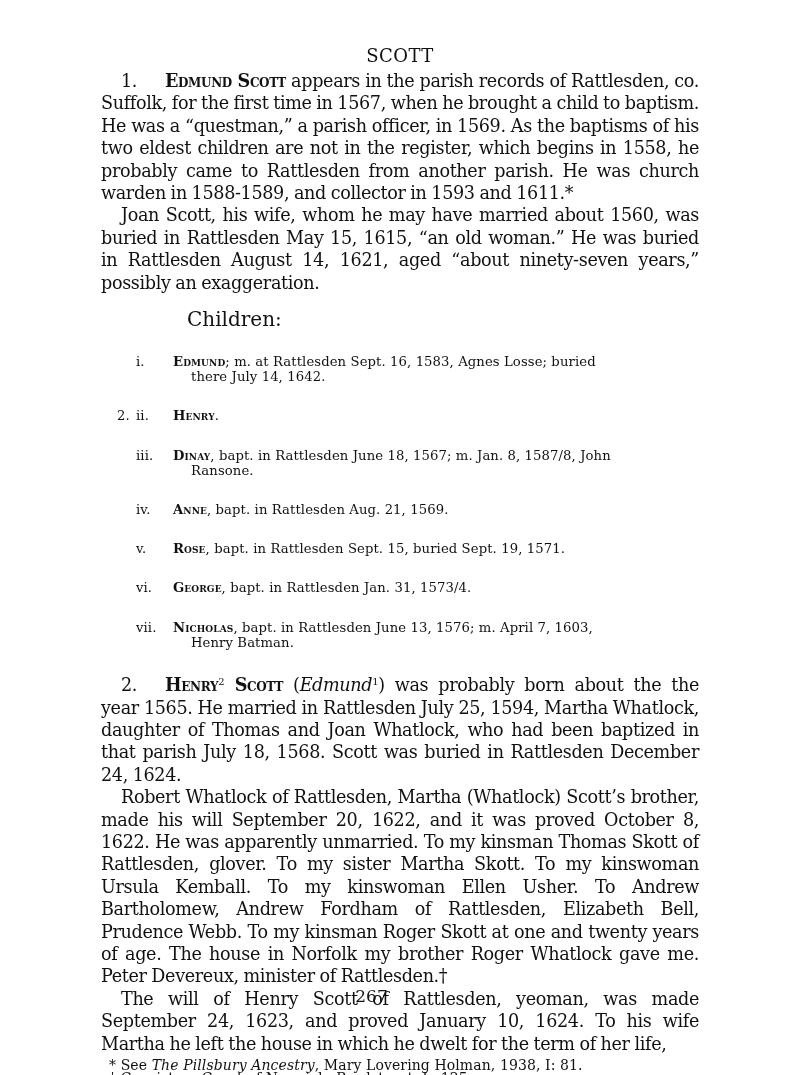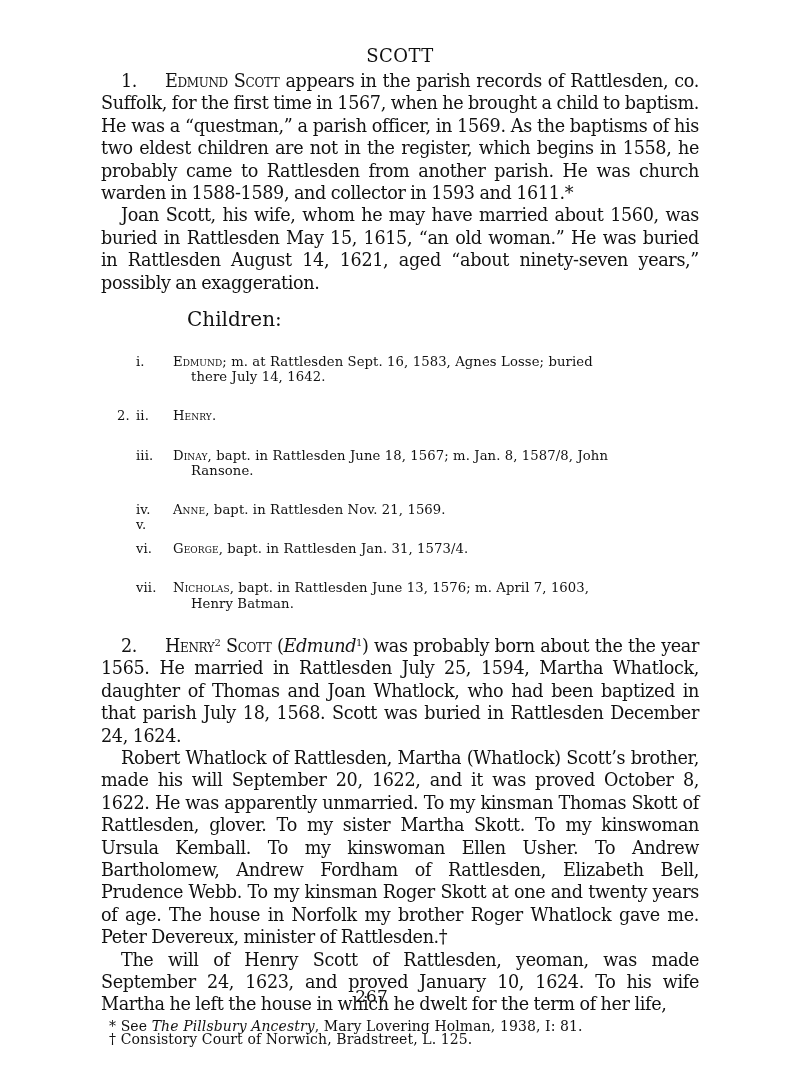--- a/index.html
+++ b/index.html
@@ -32,20 +32,21 @@
       margin: 0;
       font-size: 17.6px;
       line-height: 22.4px;
       text-align: justify;
       text-indent: 20px;
       letter-spacing: -0.35px;
       word-spacing: -0.5px;
     }
     .sc {
       font-variant: small-caps;
+      font-weight: bold;
     }
     .num {
       display: inline-block;
       width: 44px;
       text-indent: 0;
     }
     .children-head {
       font-size: 20px;
       line-height: 22px;
       margin: 14px 0 2px 86px;
@@ -134,25 +135,26 @@
     </li>
     <li class="child">
       <span class="gen"></span>
       <span class="roman">iii.</span>
       <span class="text"><span class="sc">Dinay</span><span>, bapt. in Rattlesden June 18, 1567; m. Jan. 8, 1587/8, John</span></span>
       <span class="cont">Ransone.</span>
     </li>
     <li class="child">
       <span class="gen"></span>
       <span class="roman">iv.</span>
-      <span class="text"><span class="sc">Anne</span><span>, bapt. in Rattlesden Nov. 21, 1569.</span></span>
+      <span class="text"><span class="sc">Anne</span><span>, bapt. in Rattlesden Aug. 21, 1569.</span></span>
     </li>
     <li class="child">
       <span class="gen"></span>
       <span class="roman">v.</span>
+      <span class="text"><span class="sc">Rose</span><span>, bapt. in Rattlesden Sept. 15, buried Sept. 19, 1571.</span></span>
     </li>
     <li class="child">
       <span class="gen"></span>
       <span class="roman">vi.</span>
       <span class="text"><span class="sc">George</span><span>, bapt. in Rattlesden Jan. 31, 1573/4.</span></span>
     </li>
     <li class="child">
       <span class="gen"></span>
       <span class="roman">vii.</span>
       <span class="text"><span class="sc">Nicholas</span><span>, bapt. in Rattlesden June 13, 1576; m. April 7, 1603,</span></span>

